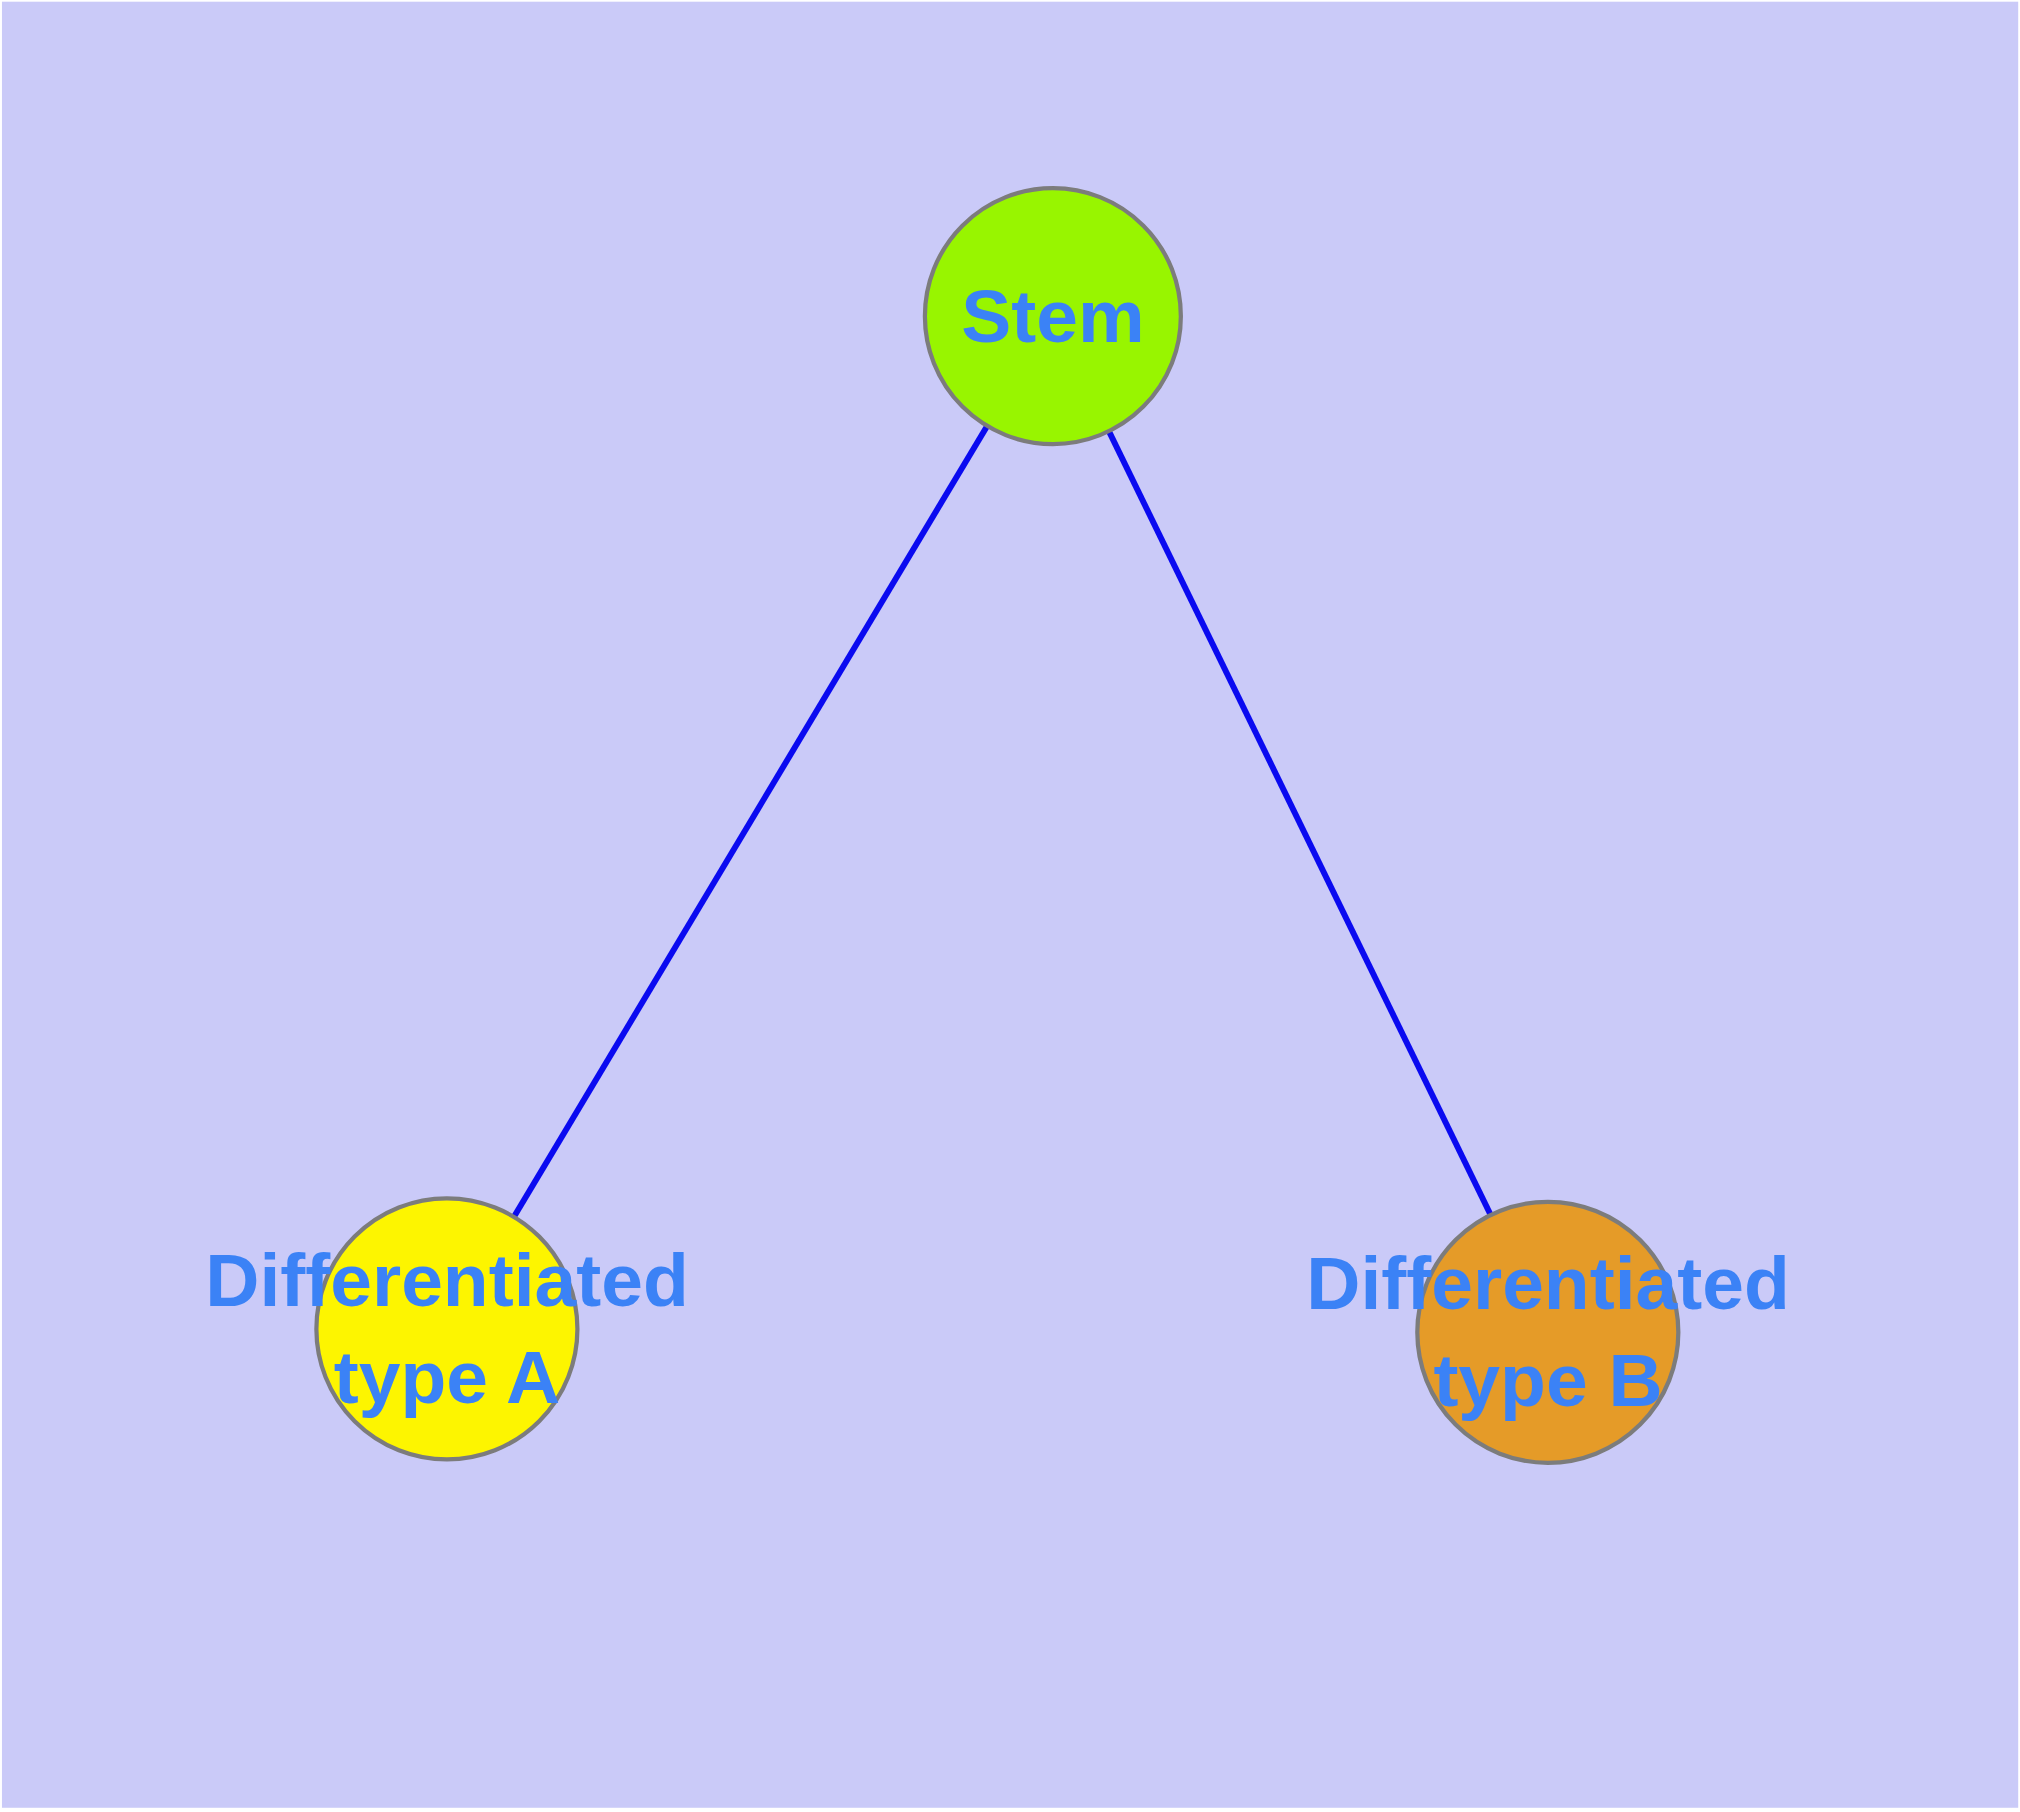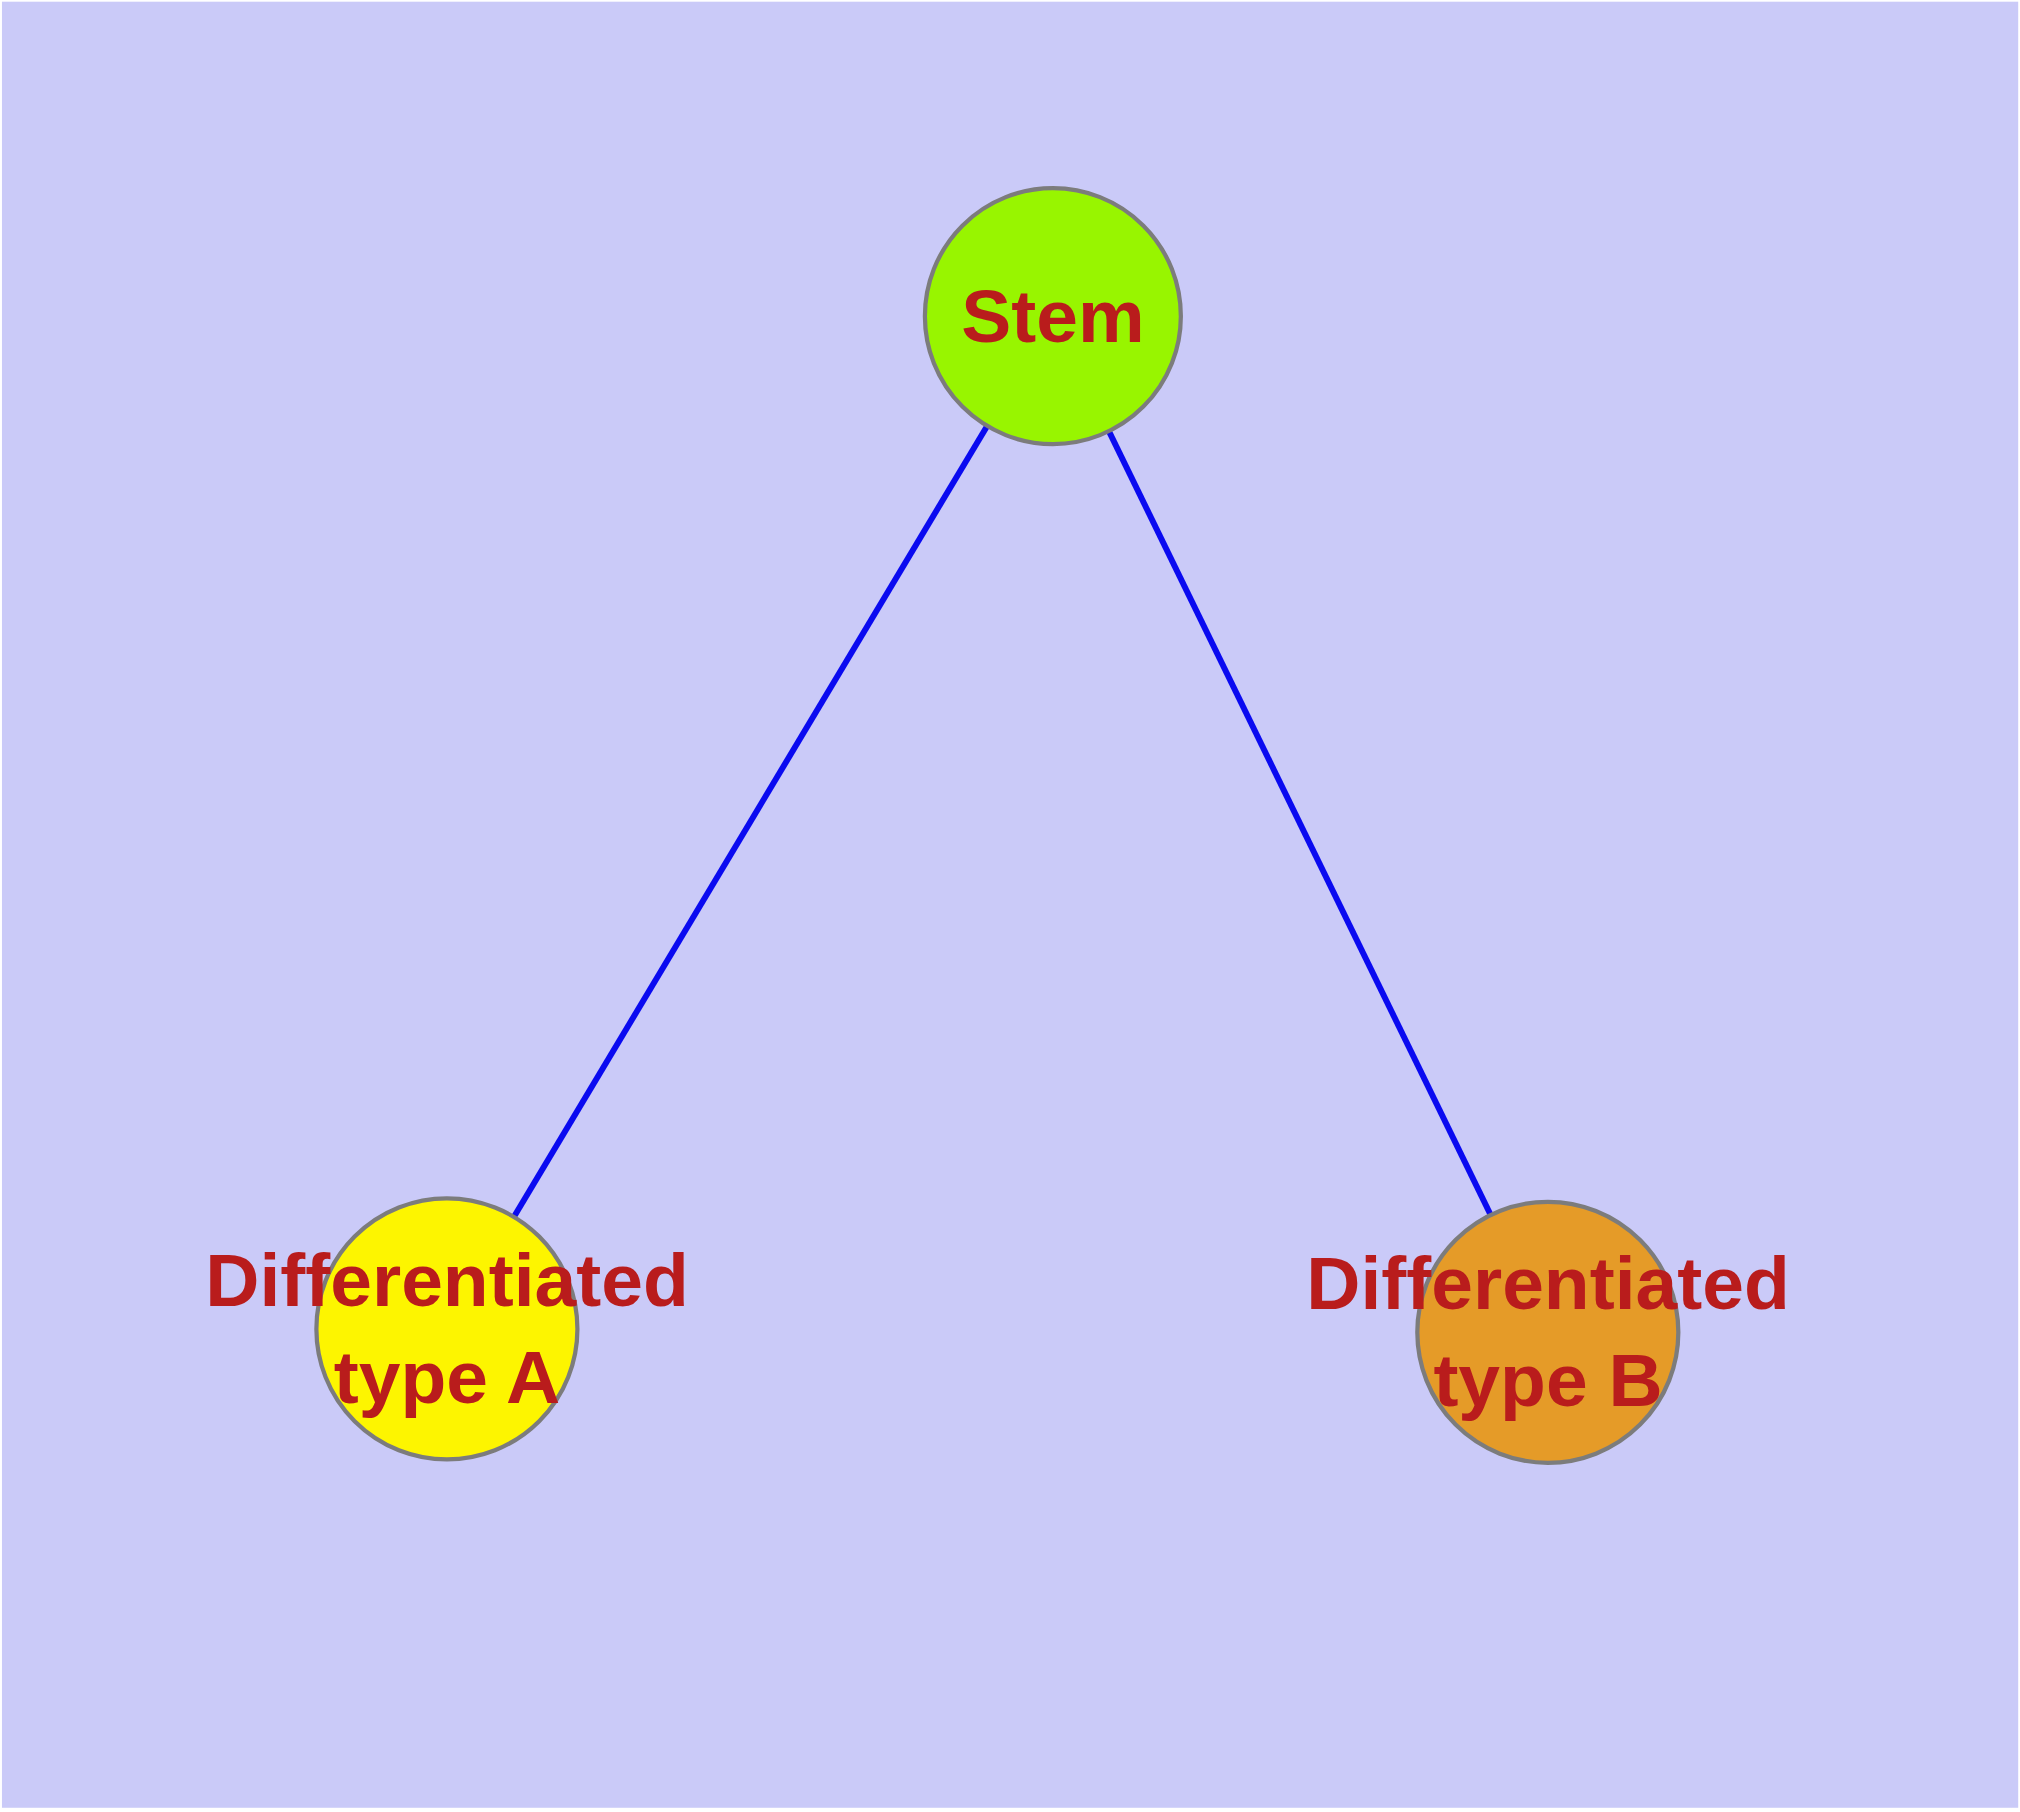--- a/index.html
+++ b/index.html
@@ -29,21 +29,21 @@
     stroke-width: 5;
   }
   .node-label {
     position: absolute;
     transform: translate(-50%, -50%);
     text-align: center;
     white-space: pre-line;
     font-weight: bold;
     font-size: 75px;
     line-height: 97px;
-    color: #b91c1c;
+    color: #3b82f6;
     letter-spacing: 0px;
     pointer-events: none;
   }
 </style>
 </head>
 <body>
 
 <div class="page">
 
   <svg class="graph-svg" width="2021" height="1812" viewBox="0 0 2384 2138">

